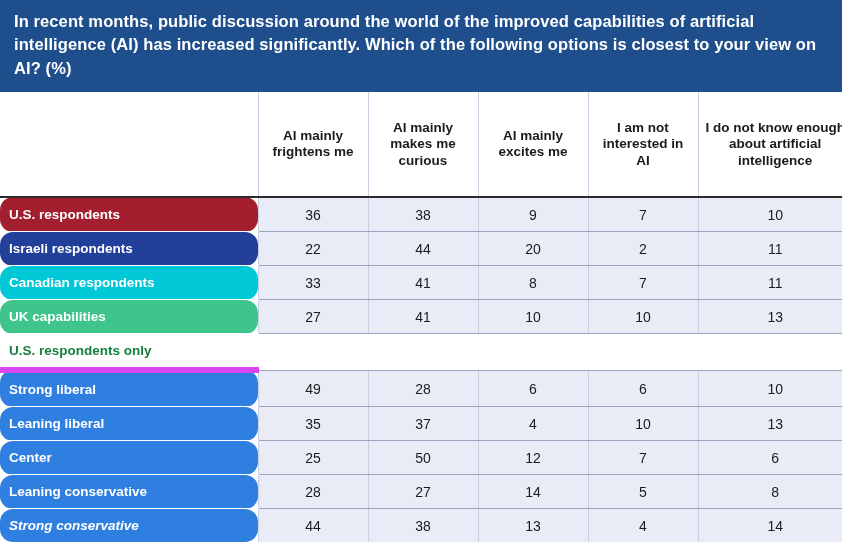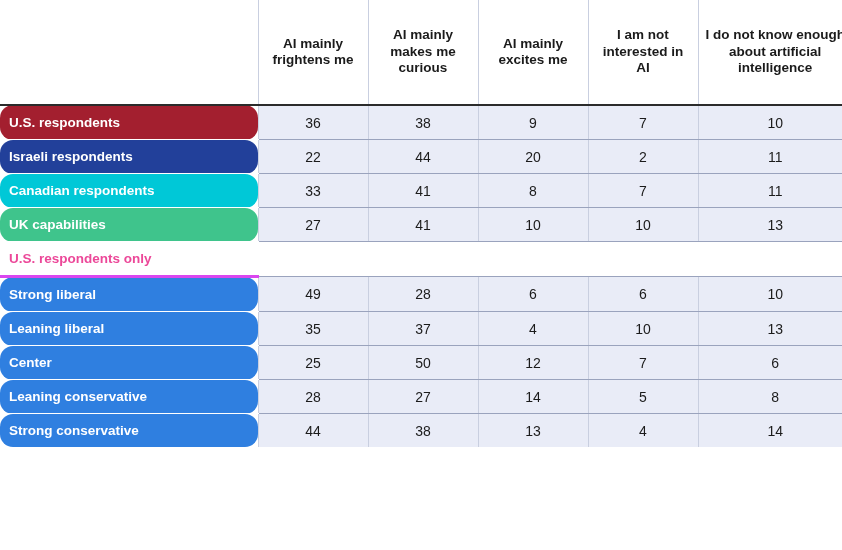--- a/index.html
+++ b/index.html
@@ -80,38 +80,39 @@
     border-bottom: 1px solid #ffffff;
     color: #ffffff;
     border-radius: 13px;
   }
   tbody tr.subheader td {
     background: #ffffff;
     border-left: none;
     border-bottom: 1px solid #9aa3bd;
   }
   tbody tr.subheader td.rowlabel {
-    color: #ec4899;
-    background: #ffffff;
-    font-weight: bold;
-    border-bottom: 3px solid #d946ef;
+    color: #15803d;
+    background: #ffffff;
+    font-weight: bold;
+    border-bottom: 6px solid #d946ef;
   }
   tbody tr.subheader td.empty-cell {
     background: #ffffff;
     border-left: none;
   }
   tbody tr:last-child td {
     border-bottom: none;
   }
 </style>
 </head>
 <body>
 
 <div class="page">
 
+  <div class="title-bar">In recent months, public discussion around the world of the improved capabilities of artificial intelligence (AI) has increased significantly. Which of the following options is closest to your view on AI? (%)</div>
 
   <table class="data">
     <colgroup>
       <col class="c-label">
       <col class="c-val">
       <col class="c-val">
       <col class="c-val">
       <col class="c-val">
       <col class="c-val-wide">
     </colgroup>
@@ -192,21 +193,21 @@
         </tr>
         <tr>
           <td class="rowlabel" style="background: rgb(47, 127, 224);">Leaning conservative</td>
           <td>28</td>
           <td>27</td>
           <td>14</td>
           <td>5</td>
           <td>8</td>
         </tr>
         <tr>
-          <td class="rowlabel" style="background: rgb(47, 127, 224);">Strong conservative</td>
+          <td class="rowlabel" style="background: rgb(47, 127, 224); font-style: italic;">Strong conservative</td>
           <td>44</td>
           <td>38</td>
           <td>13</td>
           <td>4</td>
           <td>14</td>
         </tr>
       </tbody>
   </table>
 
 </div>

